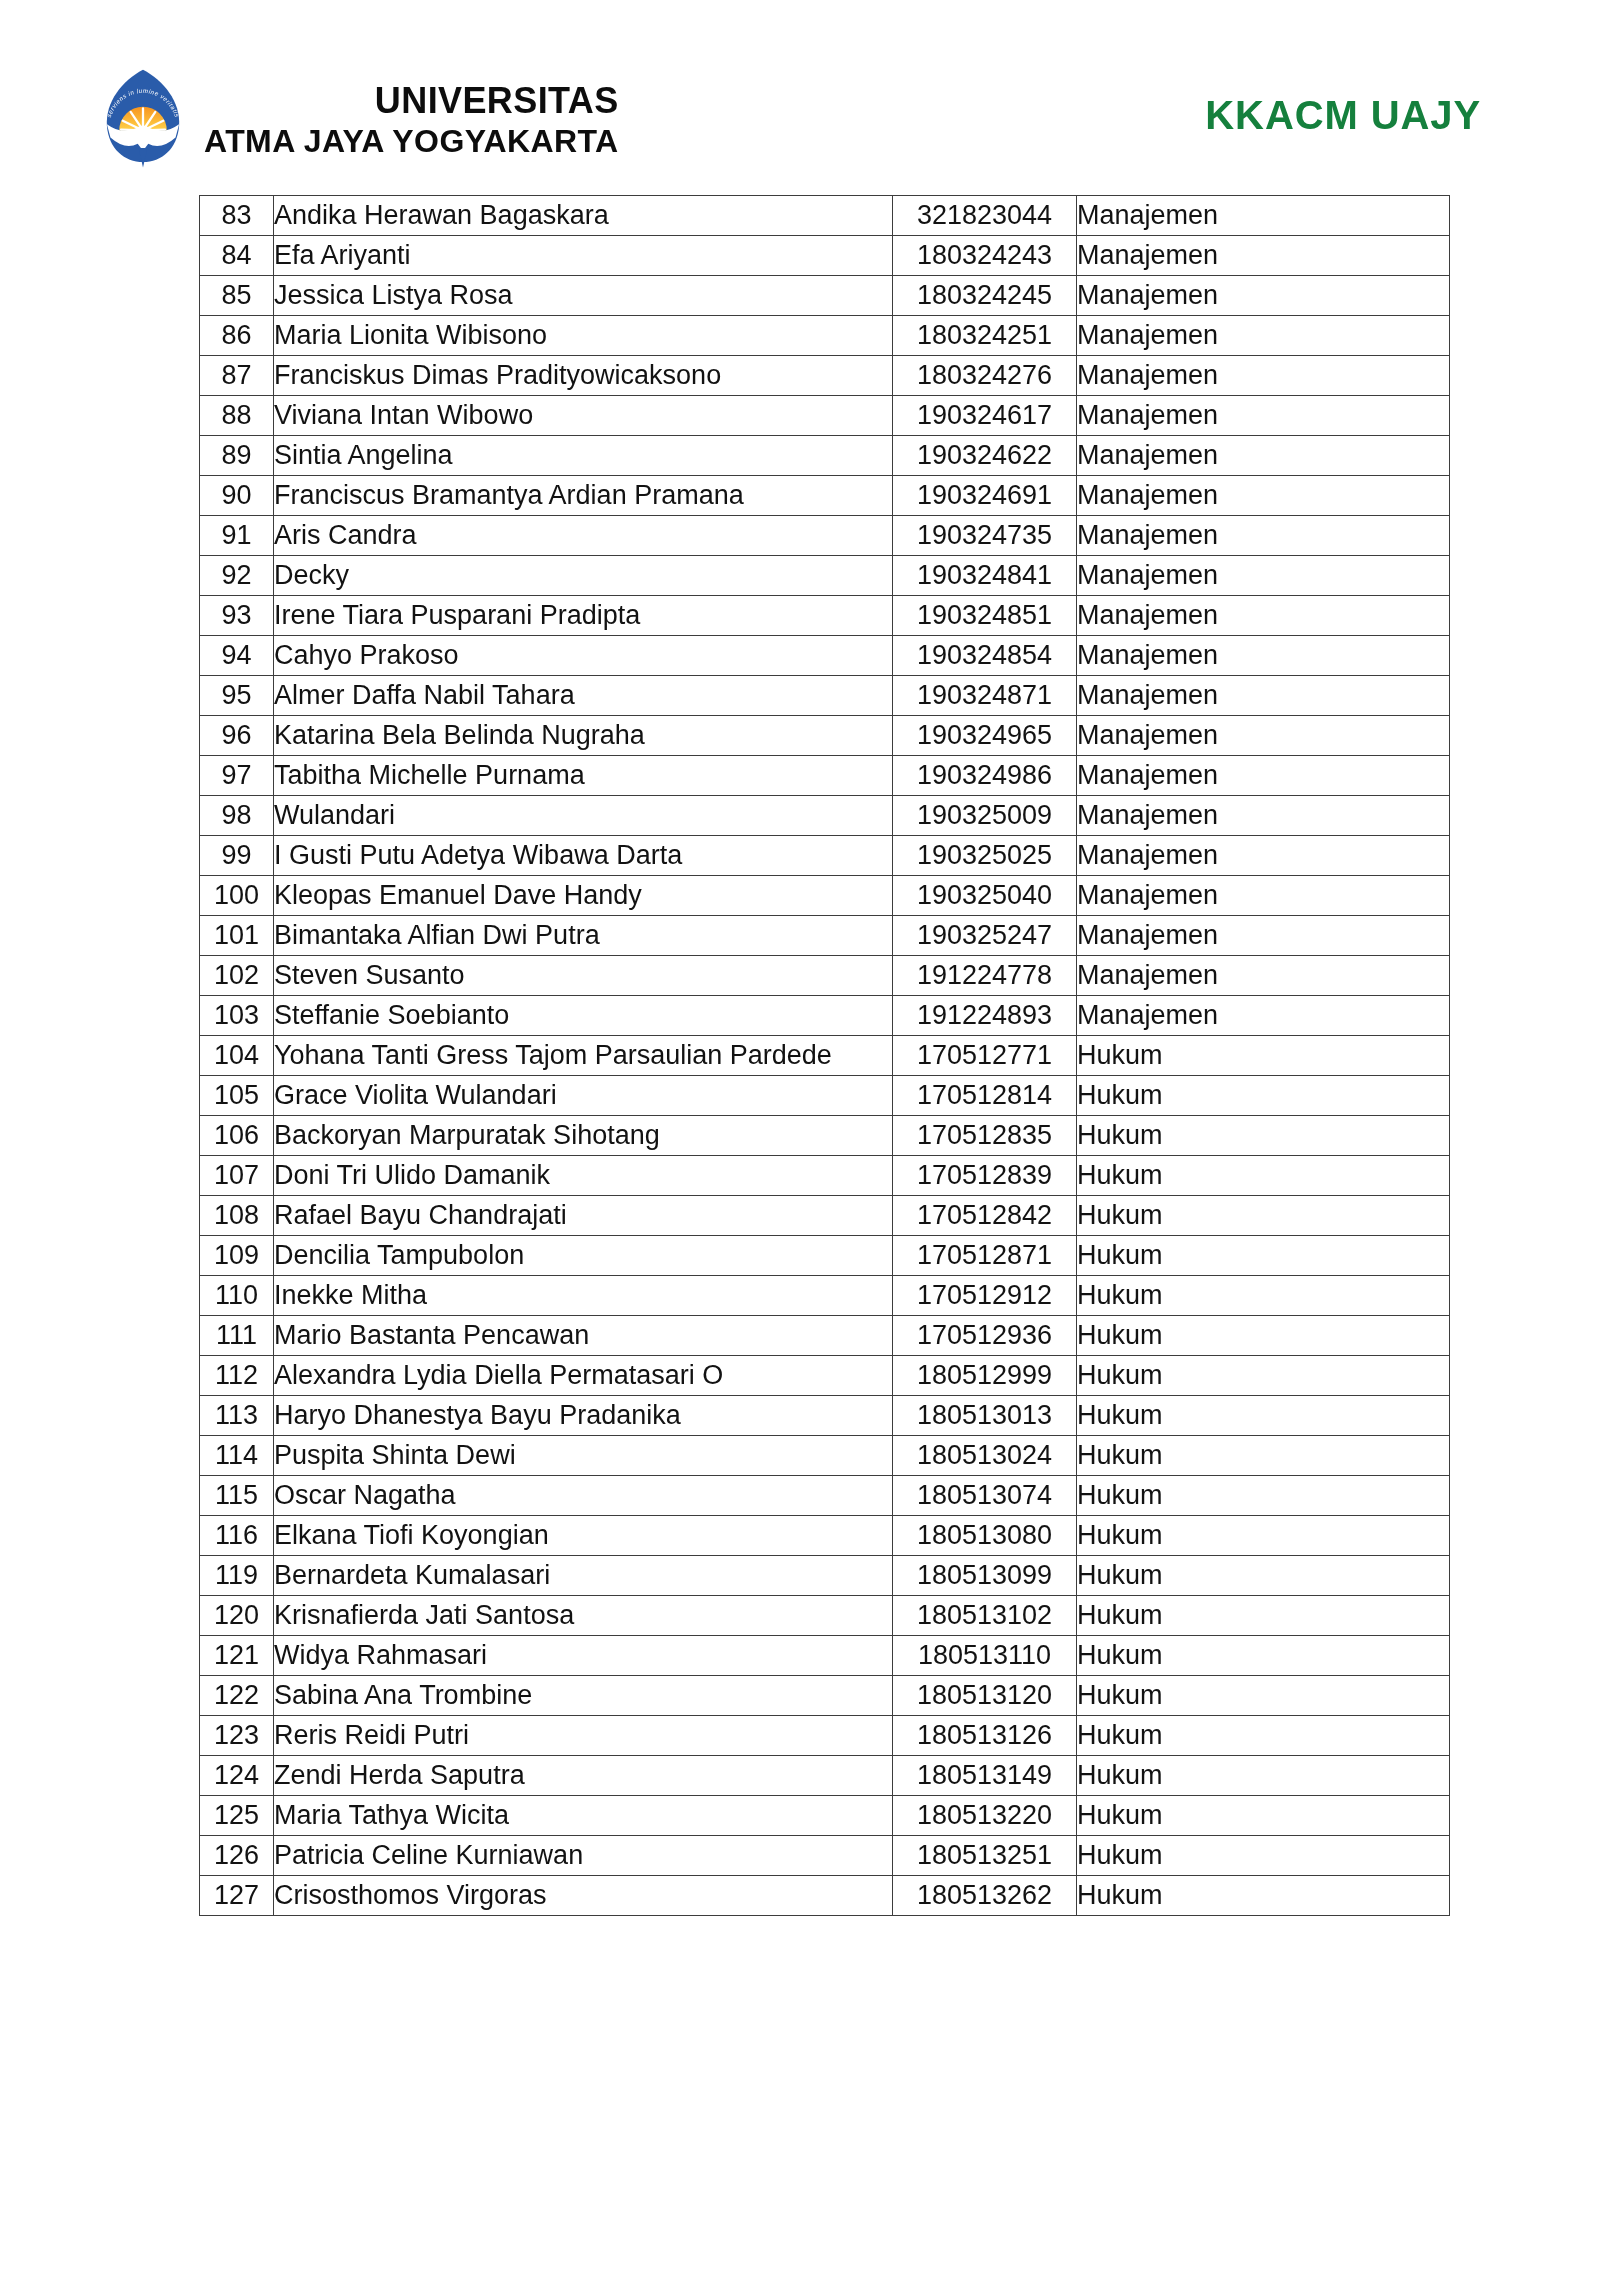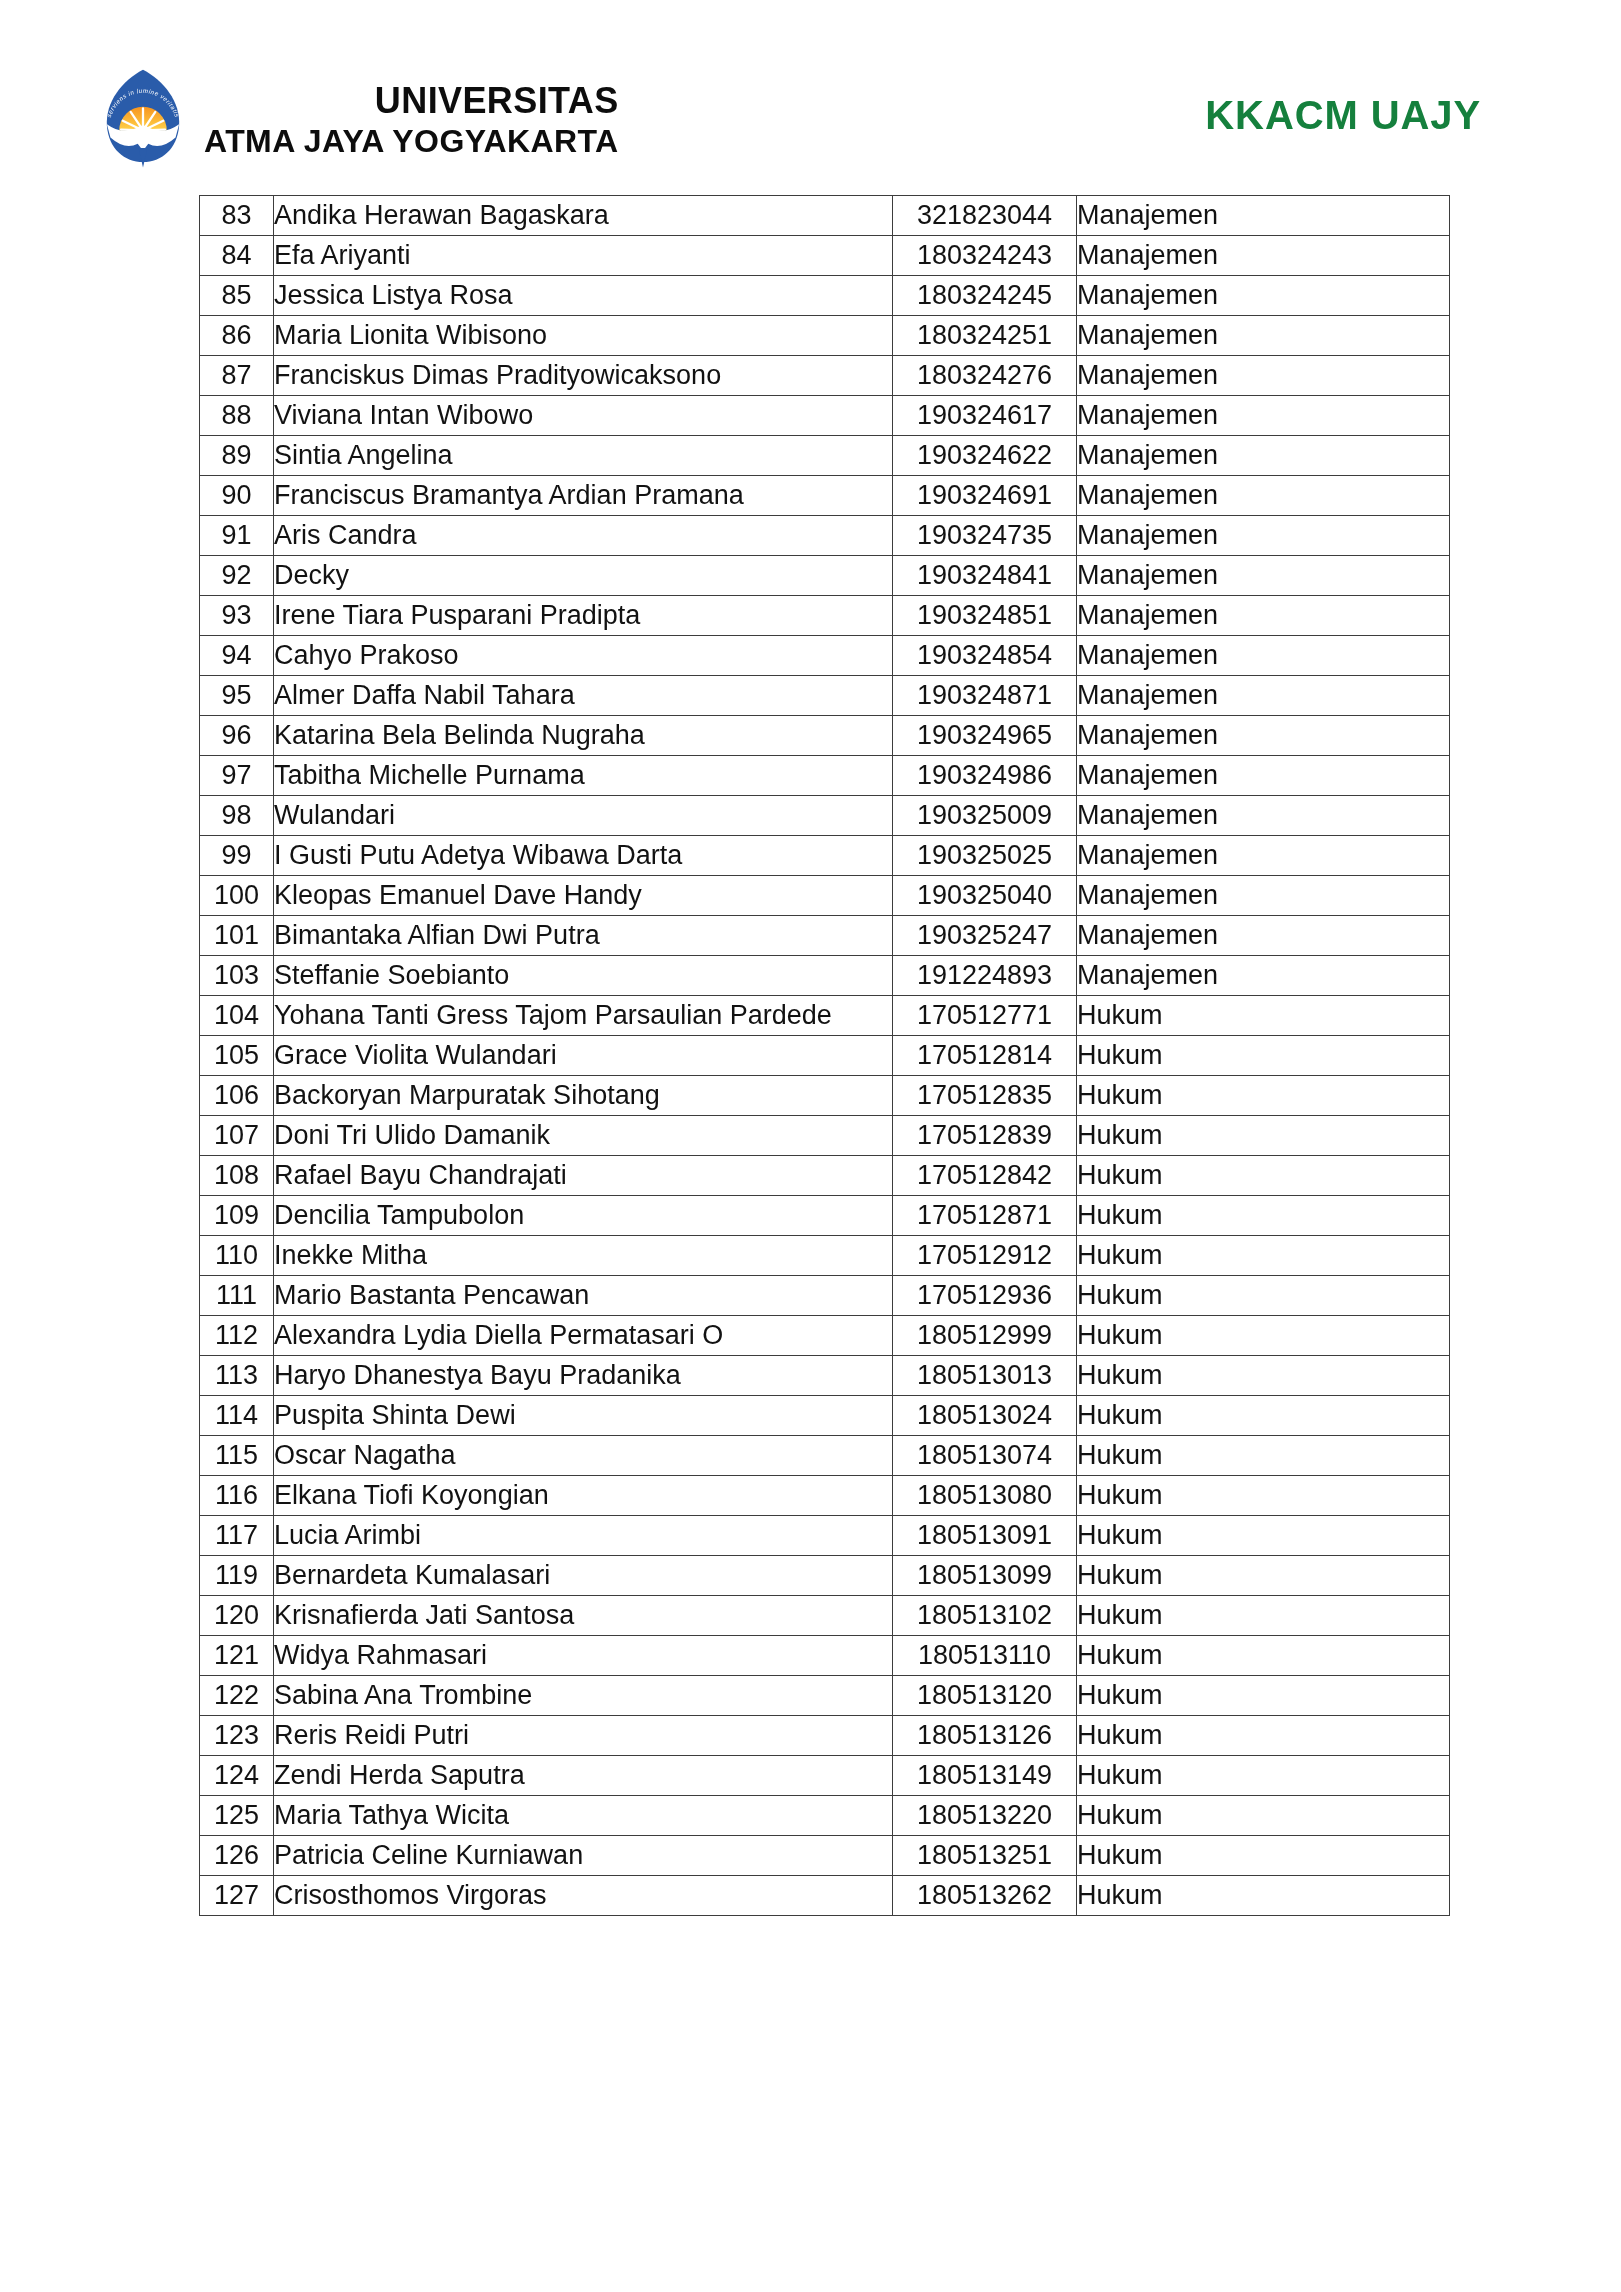--- a/index.html
+++ b/index.html
@@ -211,20 +211,26 @@
           <td class="td-nim">190325040</td>
           <td class="td-prodi">Manajemen</td>
         </tr>
         <tr>
           <td class="td-no">101</td>
           <td class="td-name">Bimantaka Alfian Dwi Putra</td>
           <td class="td-nim">190325247</td>
           <td class="td-prodi">Manajemen</td>
         </tr>
         <tr>
+          <td class="td-no">102</td>
+          <td class="td-name">Steven Susanto</td>
+          <td class="td-nim">191224778</td>
+          <td class="td-prodi">Manajemen</td>
+        </tr>
+        <tr>
           <td class="td-no">103</td>
           <td class="td-name">Steffanie Soebianto</td>
           <td class="td-nim">191224893</td>
           <td class="td-prodi">Manajemen</td>
         </tr>
         <tr>
           <td class="td-no">104</td>
           <td class="td-name">Yohana Tanti Gress Tajom Parsaulian Pardede</td>
           <td class="td-nim">170512771</td>
           <td class="td-prodi">Hukum</td>
@@ -295,26 +301,20 @@
           <td class="td-nim">180513074</td>
           <td class="td-prodi">Hukum</td>
         </tr>
         <tr>
           <td class="td-no">116</td>
           <td class="td-name">Elkana Tiofi Koyongian</td>
           <td class="td-nim">180513080</td>
           <td class="td-prodi">Hukum</td>
         </tr>
         <tr>
-          <td class="td-no">117</td>
-          <td class="td-name">Lucia Arimbi</td>
-          <td class="td-nim">180513091</td>
-          <td class="td-prodi">Hukum</td>
-        </tr>
-        <tr>
           <td class="td-no">119</td>
           <td class="td-name">Bernardeta Kumalasari</td>
           <td class="td-nim">180513099</td>
           <td class="td-prodi">Hukum</td>
         </tr>
         <tr>
           <td class="td-no">120</td>
           <td class="td-name">Krisnafierda Jati Santosa</td>
           <td class="td-nim">180513102</td>
           <td class="td-prodi">Hukum</td>

